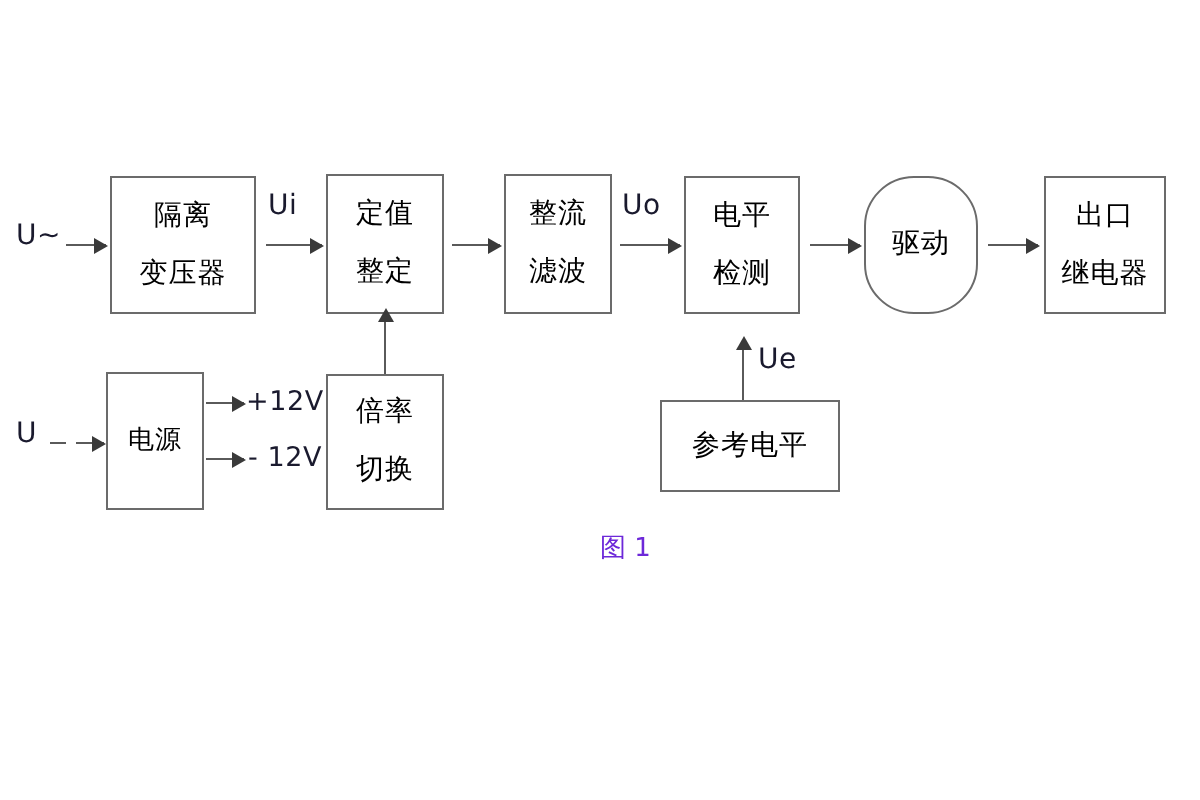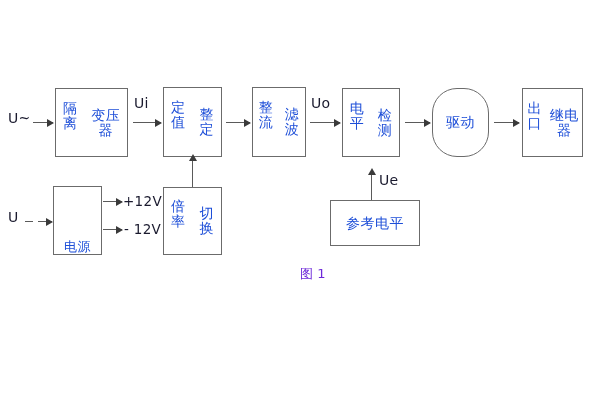--- a/index.html
+++ b/index.html
@@ -14,24 +14,24 @@
     background: #ffffff;
     font-family: "DejaVu Sans", "Liberation Sans", sans-serif;
     overflow: hidden;
   }
   .block {
     position: absolute;
     box-sizing: border-box;
     border: 1px solid #6b6b6b;
     background: #ffffff;
     display: flex;
-    flex-direction: row;
+    flex-direction: column;
     align-items: center;
     justify-content: center;
-    color: #1d4ed8;
+    color: #000000;
     font-size: 14px;
     line-height: 1.05;
   }
   .block .ln {
     display: block;
     text-align: center;
     letter-spacing: 0.5px;
   }
   .block.two .ln:first-child { margin-bottom: 14px; }
   .label {
@@ -132,21 +132,21 @@
 
   <div class="block two" style="left:522px; top:88px; width:61px; height:69px;">
     <span class="ln">出口</span>
     <span class="ln">继电器</span>
   </div>
 
   <span class="label" style="left:8px; top:209px;">U</span>
   <span class="dash-seg" style="left:25px; top:221px; width:8px;"></span>
   <span class="arrow-h" style="left:38px; top:221px; width:14px;"></span>
 
-  <div class="block" style="left:53px; top:186px; width:49px; height:69px;align-items:flex-end;">
+  <div class="block" style="left:53px; top:186px; width:49px; height:69px;">
     <span class="ln" style="font-size:13px;">电源</span>
   </div>
 
   <span class="arrow-h" style="left:103px; top:201px; width:19px;"></span>
   <span class="label small" style="left:123px; top:193px;">+12V</span>
 
   <span class="arrow-h" style="left:103px; top:229px; width:19px;"></span>
   <span class="label small" style="left:124px; top:221px;">- 12V</span>
 
   <div class="block two" style="left:163px; top:187px; width:59px; height:68px;">

